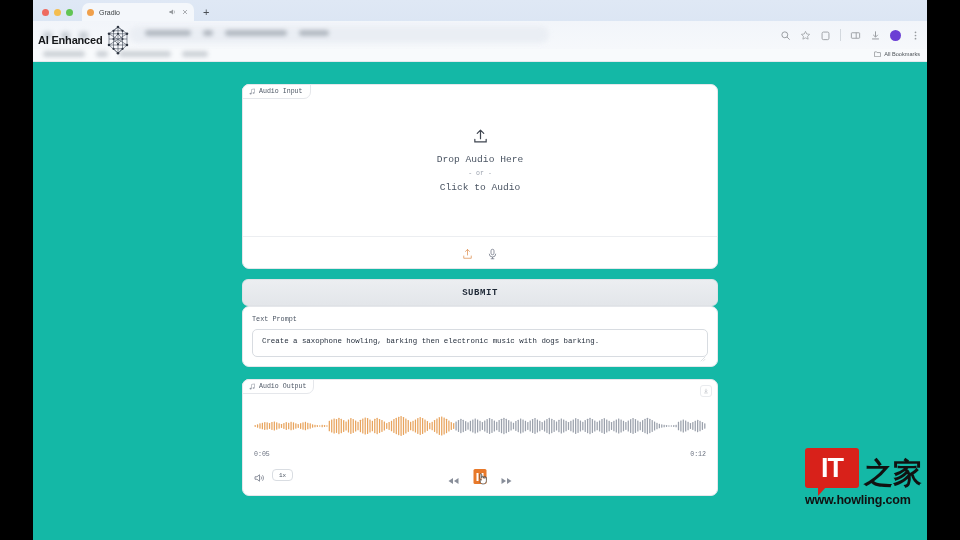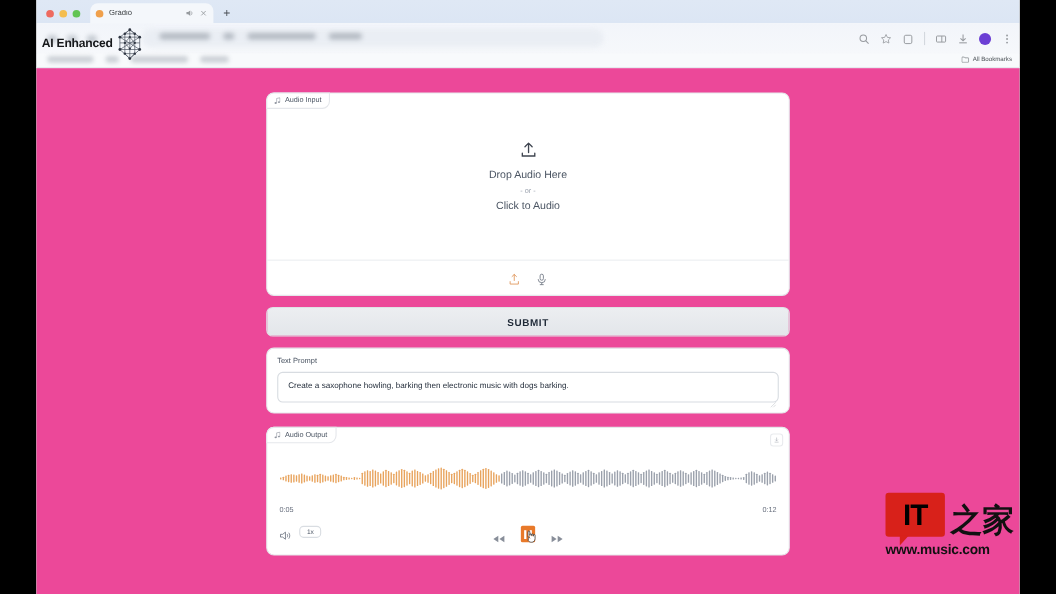--- a/index.html
+++ b/index.html
@@ -69,21 +69,21 @@
   .folder-ic { width:7px; height:6px; }
 
   
   .ai-overlay {
     position:absolute; left:5px; top:24px; display:flex; align-items:center; gap:2px; z-index:30;
   }
   .ai-text { font-size:11px; font-weight:700; color:#16181b; letter-spacing:-.2px; }
   .ai-graphic { width:30px; height:32px; margin-left:-1px; }
 
   
-  .page { position:relative; width:100%; height:calc(540px - 62px); background:#ec4899; }
+  .page { position:relative; width:100%; height:calc(540px - 62px); background:#14b8a6;font-family:Liberation Mono, monospace; }
 
   .app { position:absolute; left:209px; top:22px; width:476px; }
 
   .block {
     position:relative; background:#ffffff; border:1px solid #e5e7eb;
     border-radius:7px;
   }
   .block-label {
     position:absolute; left:-1px; top:-1px; display:flex; align-items:center; gap:4px;
     background:#ffffff; border:1px solid #e5e7eb; border-radius:7px 0 7px 0;
@@ -110,21 +110,21 @@
   .submit {
     margin-top:10px; height:27px; width:100%;
     background:linear-gradient(180deg,#eceef1 0%, #e3e6ea 100%);
     border:1px solid #dfe2e6; border-radius:6px;
     display:flex; align-items:center; justify-content:center;
     font-size:9px; font-weight:700; color:#1f2937; letter-spacing:.55px;
     cursor:pointer;
   }
 
   
-  .prompt-block { margin-top:10px; padding:8px 9px 9px 9px; }
+  .prompt-block { padding:8px 9px 9px 9px; }
   .prompt-lbl { font-size:6.8px; color:#4b5563; margin-bottom:6px; }
   .prompt-box {
     position:relative; border:1px solid #d8dce1; border-radius:5px;
     background:#fff; min-height:28px; padding:7px 9px 9px 9px;
     font-size:7.4px; color:#1f2937; line-height:1.3;
   }
   .resize-grip {
     position:absolute; right:2px; bottom:2px; width:6px; height:6px; opacity:.45;
   }
 
@@ -170,21 +170,21 @@
   .watermark { position:absolute; left:772px; top:448px; width:122px; }
   .wm-row { display:flex; align-items:flex-end; gap:5px; }
   .wm-logo {
     position:relative; width:54px; height:40px; background:#d8211a;
     border-radius:3px; display:flex; align-items:center; justify-content:center;
   }
   .wm-logo::after {
     content:""; position:absolute; left:13px; bottom:-8px;
     border-left:8px solid #d8211a; border-bottom:9px solid transparent;
   }
-  .wm-it { color:#000000; font-size:27px; font-weight:700; letter-spacing:-1px; line-height:1; font-family:"Liberation Sans", sans-serif; }
+  .wm-it { color:#ffffff; font-size:27px; font-weight:700; letter-spacing:-1px; line-height:1; font-family:"Liberation Sans", sans-serif; }
   .wm-cn { font-size:29px; font-weight:700; color:#111; line-height:.95; font-family:"DejaVu Sans", sans-serif; }
   .wm-url { margin-top:5px; font-size:12.5px; font-weight:700; color:#111; letter-spacing:-.2px; }
 </style>
 </head>
 <body>
 
 <div id="root">
 
   <div class="browser">
 
@@ -630,17 +630,17 @@
       </div>
     </div>
 
     <div class="watermark">
       <div class="wm-row">
         <div class="wm-logo">
           <span class="wm-it">IT</span>
         </div>
         <span class="wm-cn">之家</span>
       </div>
-      <div class="wm-url">www.music.com</div>
+      <div class="wm-url">www.howling.com</div>
     </div>
 
   </div>
 </div>
 
 </body></html>

